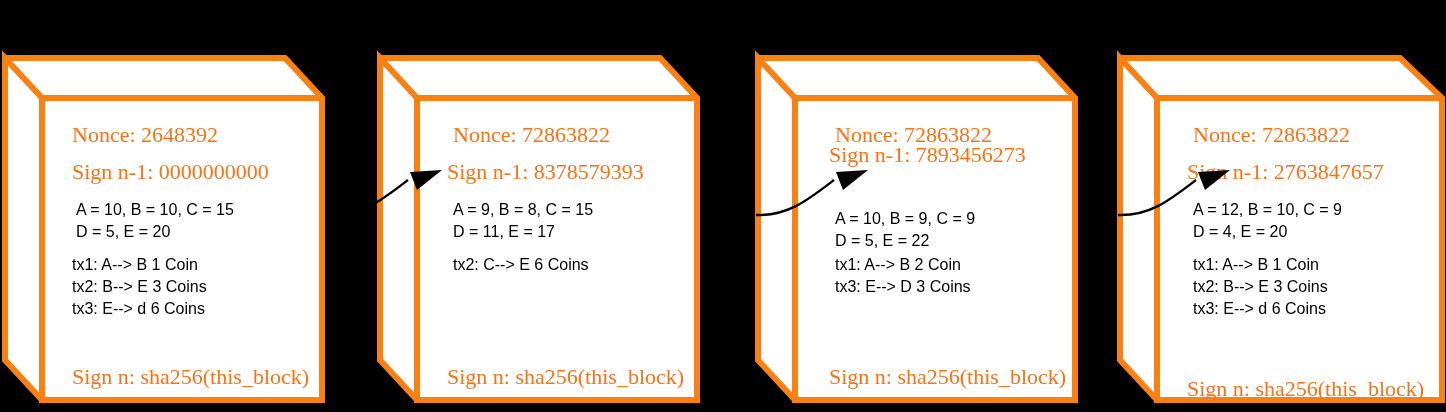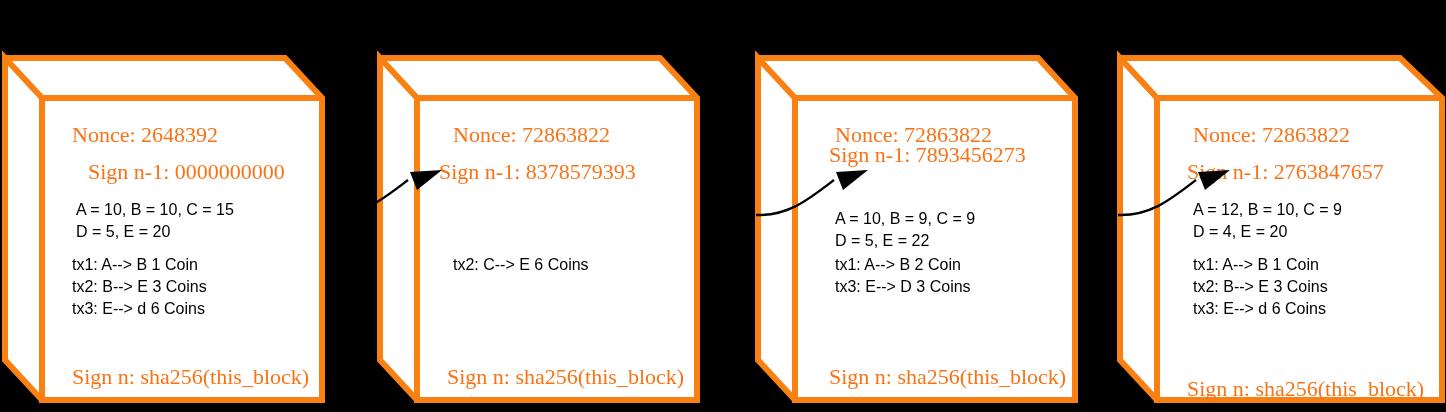--- a/index.html
+++ b/index.html
@@ -69,21 +69,21 @@
   <div class="block" style="left:0px;width:340px;">
     <svg width="340" height="412" viewBox="0 0 340 412">
       <polygon class="face-fill" points="5,58 285,58 322,98 42,98"></polygon>
       <polygon class="face-fill" points="5,58 42,98 42,400 5,360"></polygon>
       <rect class="face-fill" x="42" y="98" width="280" height="302"></rect>
       <polyline class="edge" points="5,58 285,58 322,98 322,400 42,400 42,98 5,58 5,360 42,400"></polyline>
       <line class="edge" x1="42" y1="98" x2="322" y2="98"></line>
     </svg>
 
     <div class="block-text" style="left:72px;top:124px;">Nonce: 2648392</div>
-    <div class="block-text" style="left:88px;top:161px;">Sign n-1: 0000000000</div>
+    <div class="block-text" style="left:72px;top:161px;">Sign n-1: 0000000000</div>
 
     <div class="grp" style="left:76px;top:199px;">
       <span class="ln">A = 10, B = 10, C = 15</span>
       <span class="ln">D = 5, E = 20</span>
     </div>
 
     <div class="grp" style="left:72px;top:254px;">
       <span class="ln">tx1: A--&gt; B 1 Coin</span>
       <span class="ln">tx2: B--&gt; E 3 Coins</span>
       <span class="ln">tx3: E--&gt; d 6 Coins</span>
@@ -95,22 +95,26 @@
   <div class="block" style="left:375px;width:340px;">
     <svg width="340" height="412" viewBox="0 0 340 412">
       <polygon class="face-fill" points="5,58 285,58 322,98 42,98"></polygon>
       <polygon class="face-fill" points="5,58 42,98 42,400 5,360"></polygon>
       <rect class="face-fill" x="42" y="98" width="280" height="302"></rect>
       <polyline class="edge" points="5,58 285,58 322,98 322,400 42,400 42,98 5,58 5,360 42,400"></polyline>
       <line class="edge" x1="42" y1="98" x2="322" y2="98"></line>
     </svg>
 
     <div class="block-text" style="left:78px;top:124px;">Nonce: 72863822</div>
-    <div class="block-text" style="left:64px;top:161px;">Sign n-1: 8378579393</div>
+    <div class="block-text" style="left:72px;top:161px;">Sign n-1: 8378579393</div>
 
+    <div class="grp" style="left:78px;top:199px;">
+      <span class="ln">A = 9, B = 8, C = 15</span>
+      <span class="ln">D = 11, E = 17</span>
+    </div>
 
     <div class="grp" style="left:78px;top:254px;">
       <span class="ln">tx2: C--&gt; E 6 Coins</span>
     </div>
 
     <div class="block-text" style="left:72px;top:366px;">Sign n: sha256(this_block)</div>
   </div>
 
   <div class="block" style="left:753px;width:340px;">
     <svg width="340" height="412" viewBox="0 0 340 412">

